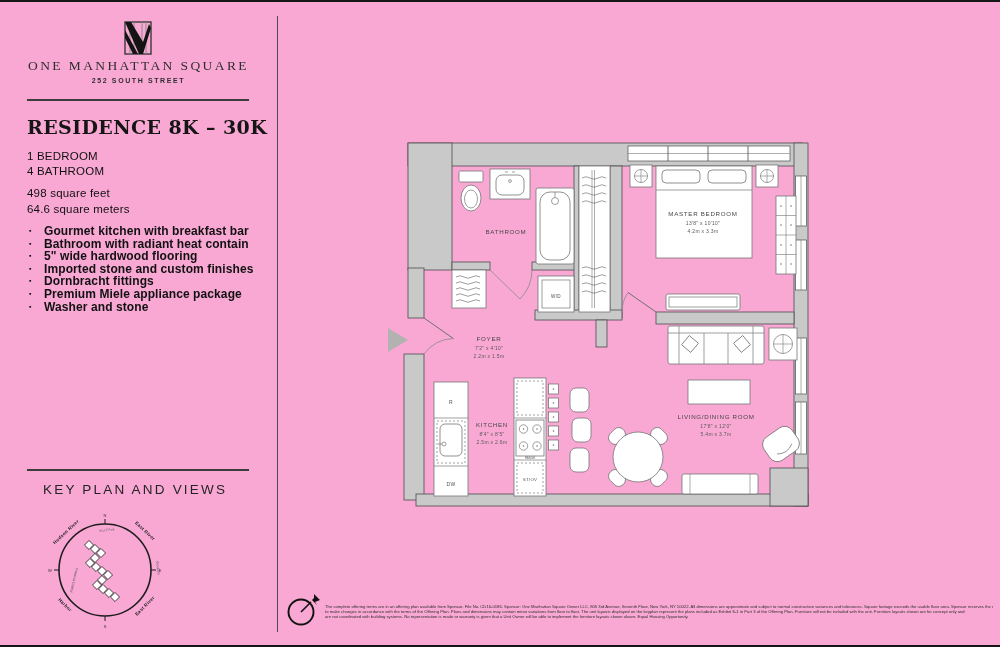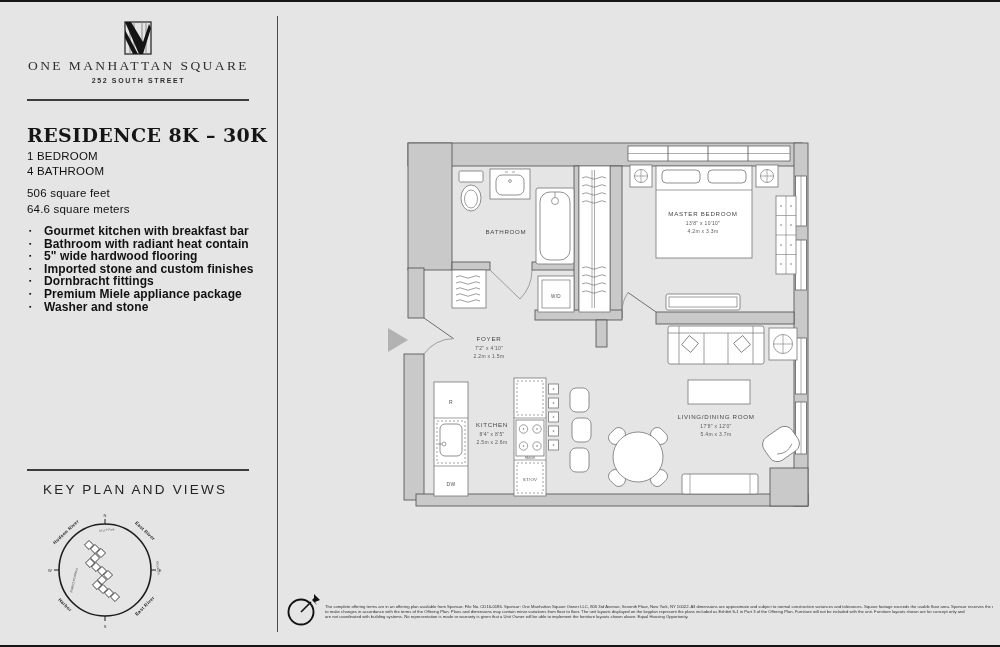--- a/index.html
+++ b/index.html
@@ -1,28 +1,28 @@
 <!DOCTYPE html>
 <html><head>
 <meta charset="utf-8">
 <style>
   html,body{margin:0;padding:0;background:#fff;}
-  #page{position:relative;width:1000px;height:647px;background:#e5e5e5;overflow:hidden;
+  #page{position:relative;width:1000px;height:647px;background:#f9a8d4;overflow:hidden;
         font-family:"Liberation Sans",sans-serif;color:#1c1c1c;}
   .edge{position:absolute;left:0;width:1000px;height:2px;background:#161616;}
   .vrule{position:absolute;left:277px;top:16px;width:1px;height:616px;background:#4a4a4a;}
   .hrule{position:absolute;left:27px;width:222px;height:2px;background:#3c3c3c;}
 
   
   .logo-wrap{position:absolute;left:118px;top:20px;}
   .brand{position:absolute;left:0;top:58px;width:277px;text-align:center;
          font-family:"Liberation Serif",serif;font-size:13.5px;letter-spacing:2.4px;color:#2e2e2e;}
   .addr{position:absolute;left:0;top:77px;width:277px;text-align:center;
         font-weight:bold;font-size:7px;letter-spacing:1.6px;color:#2e2e2e;}
-  .res-title{position:absolute;left:27px;top:124px;font-family:"DejaVu Serif",serif;
+  .res-title{position:absolute;left:27px;top:116px;font-family:"DejaVu Serif",serif;
              font-weight:bold;font-size:19px;letter-spacing:.4px;color:#151515;}
   .bb{position:absolute;left:27px;font-weight:normal;font-size:11.5px;color:#101010;letter-spacing:.2px;}
   .features{position:absolute;left:27px;top:225px;margin:0;padding:0;list-style:none;}
   .features li{position:relative;padding-left:17px;font-size:12px;font-weight:bold;
                color:#111;line-height:12.6px;letter-spacing:.1px;}
   .features li::before{content:"▪";position:absolute;left:2px;top:0;font-size:7px;color:#111;}
   .keyplan-title{position:absolute;left:43px;top:482px;font-size:13.5px;letter-spacing:2.2px;color:#242424;}
 
   
   svg text{font-family:"Liberation Sans",sans-serif;}
@@ -62,21 +62,21 @@
     <polygon points="7,2 13,2 25,22 31,4 33,8 25,34 21,34" fill="#141414"></polygon>
     <polygon points="7,10 7,18 15,34 20,34" fill="#141414"></polygon>
   </svg>
   <div class="brand">ONE MANHATTAN SQUARE</div>
   <div class="addr">252 SOUTH STREET</div>
   <div class="hrule" style="top:99px"></div>
 
   <div class="res-title">RESIDENCE 8K – 30K</div>
   <div class="bb" style="top:150px">1 BEDROOM</div>
   <div class="bb" style="top:165px">4 BATHROOM</div>
-  <div class="bb" style="top:187px">506 square feet</div>
+  <div class="bb" style="top:187px">498 square feet</div>
   <div class="bb" style="top:203px">64.6 square meters</div>
 
   <ul class="features">
     <li>Gourmet kitchen with breakfast bar</li>
     <li>Bathroom with radiant heat contain</li>
     <li>5" wide hardwood flooring</li>
     <li>Imported stone and custom finishes</li>
     <li>Dornbracht fittings</li>
     <li>Premium Miele appliance package</li>
     <li>Washer and stone</li>

